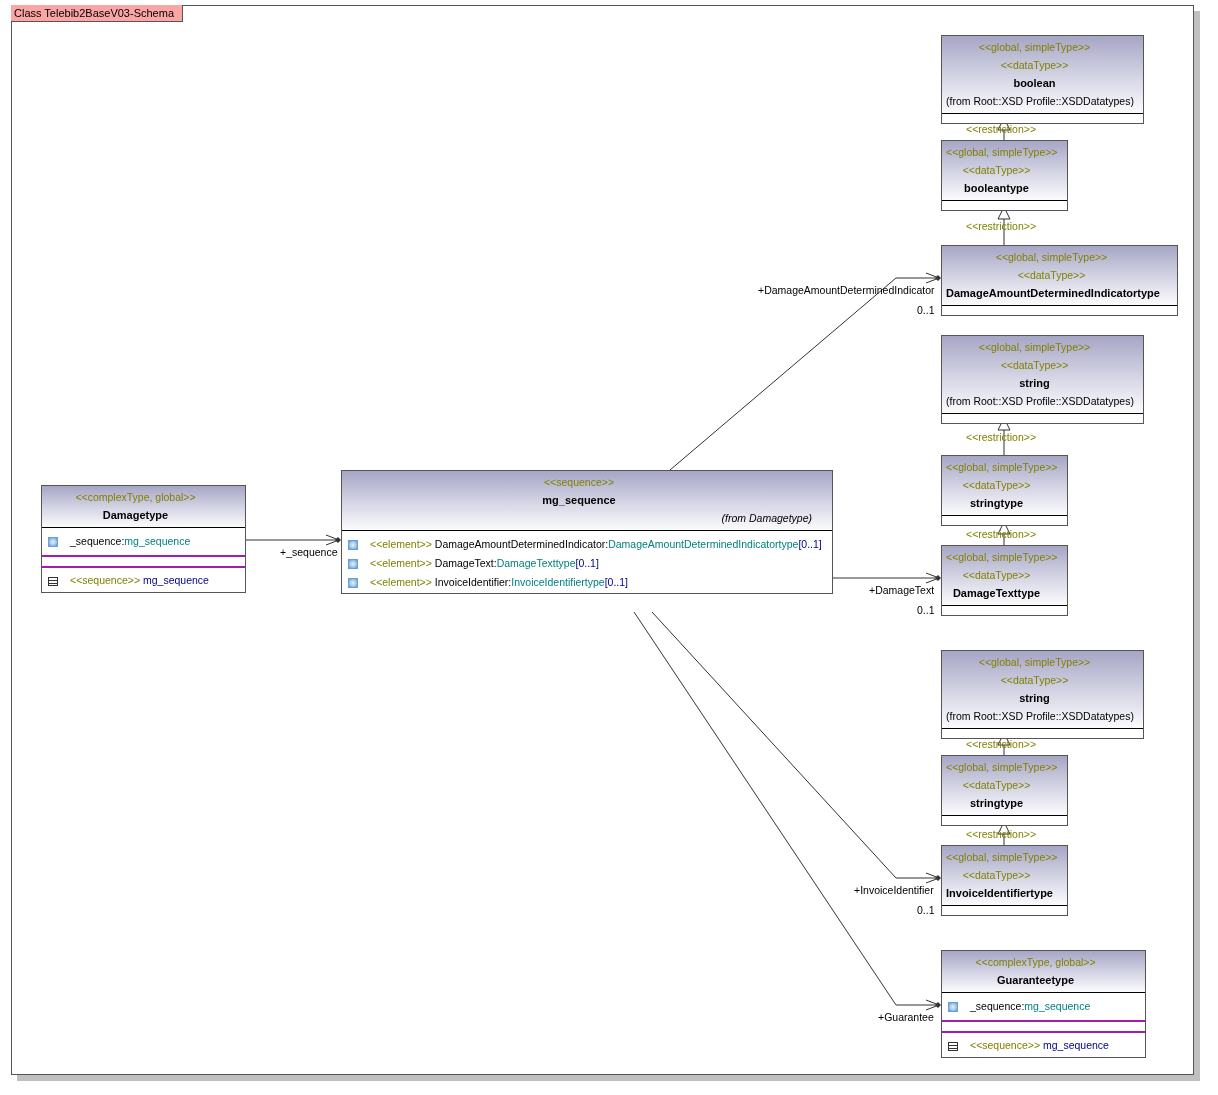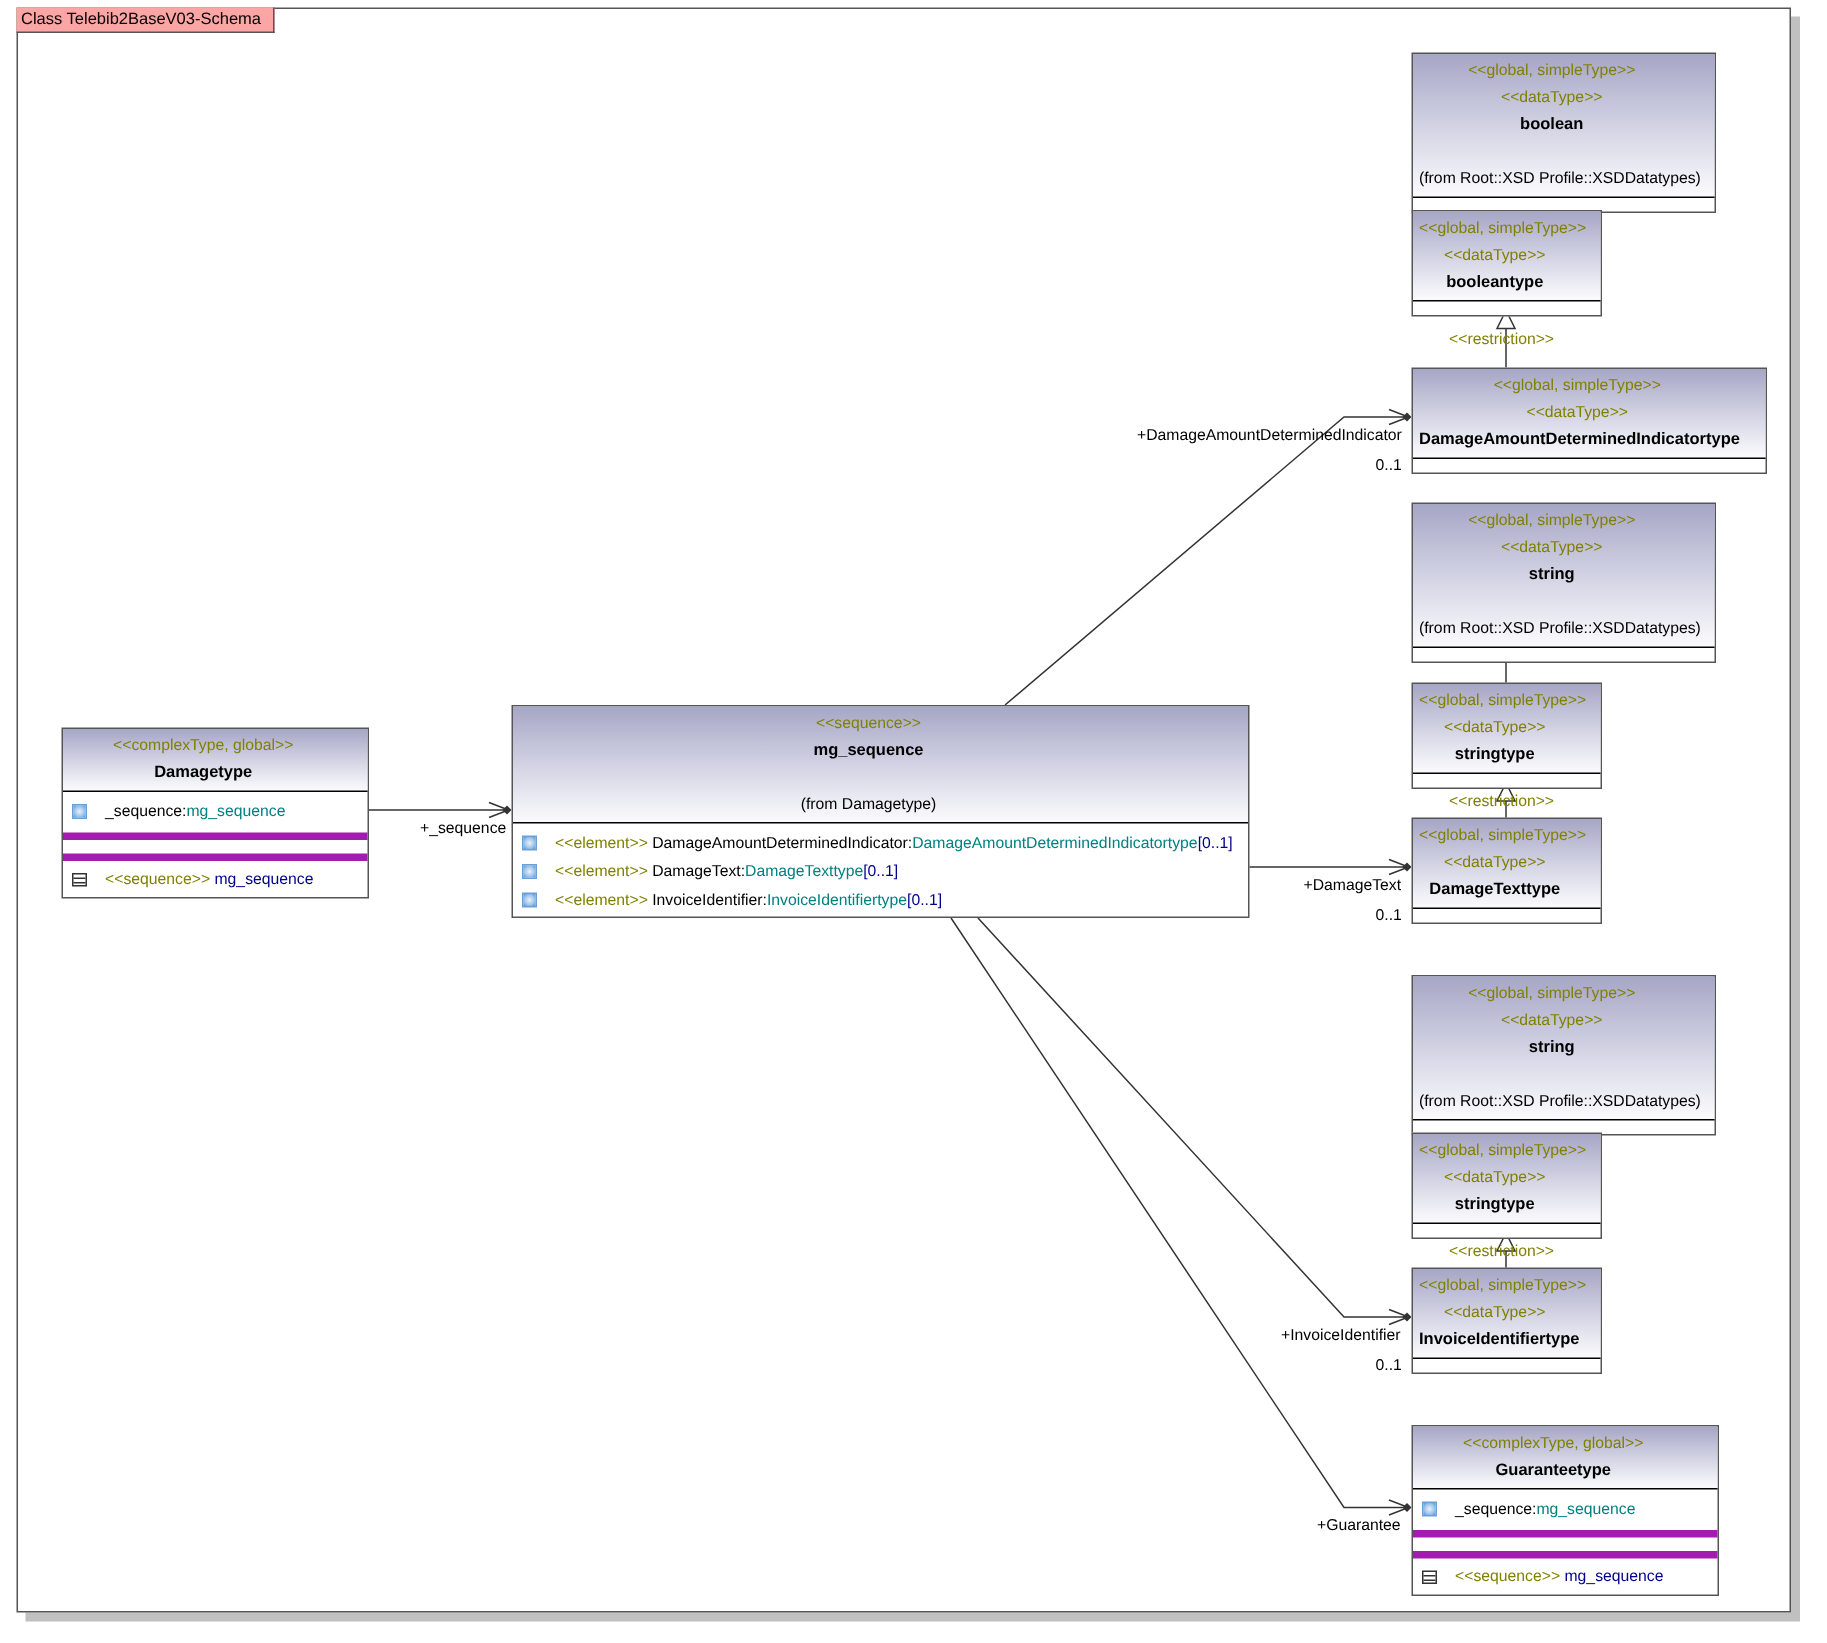--- a/index.html
+++ b/index.html
@@ -11,23 +11,23 @@
                border-right:1px solid #555; border-bottom:1px solid #555; background:#fca5a5;
                font-size:11px; line-height:16px; white-space:nowrap; z-index:3; }
   #frame-tab:after { content:""; position:absolute; right:-6px; top:0; width:10px; height:16px;
                border-right:1px solid #555; transform:skewX(-20deg); background:#fff; display:none; }
   svg#wires { position:absolute; left:0; top:0; width:1218px; height:1095px; z-index:1; }
   .cls { position:absolute; border:1px solid #555; background:#fff; z-index:2; }
   .hdr { background:linear-gradient(to bottom, #a6a6c6 0%, #d6d6e6 55%, #fbfbfd 100%);
          text-align:center; padding:2px 20px 3px 4px; border-bottom:1px solid #000; }
   .st { color:#808000; font-size:10.5px; line-height:18px; white-space:nowrap; }
   .nm { font-weight:bold; font-size:11px; line-height:18px; white-space:nowrap; }
-  .from { font-size:10.5px; line-height:18px; white-space:nowrap;margin-top:18px; }
-  .from.left { text-align:center; }
-  .comp { border-bottom:5px solid #a21caf; }
+  .from { font-size:10.5px; line-height:18px; white-space:nowrap; }
+  .from.left { text-align:right;font-style:italic; }
+  .comp { border-bottom:2px solid #a21caf; }
   .comp:last-child { border-bottom:none; }
   .empty { height:9px; }
   .row { height:19px; line-height:19px; white-space:nowrap; padding-left:6px; font-size:10.5px; position:relative; }
   .ico { display:inline-block; width:10px; height:10px; vertical-align:middle; margin-right:12px;
          background:radial-gradient(circle at 50% 50%, #e8f2fc 0%, #9cc4ea 60%, #4f8fcf 100%);
          border:1px solid #6aa0d6; box-sizing:border-box; }
   .ico-seq { display:inline-block; width:10px; height:9px; vertical-align:middle; margin-right:12px;
              border:1px solid #333; box-sizing:border-box;
              background:linear-gradient(#333,#333) 0 2px/100% 1px no-repeat,
                         linear-gradient(#333,#333) 0 5px/100% 1px no-repeat; }

